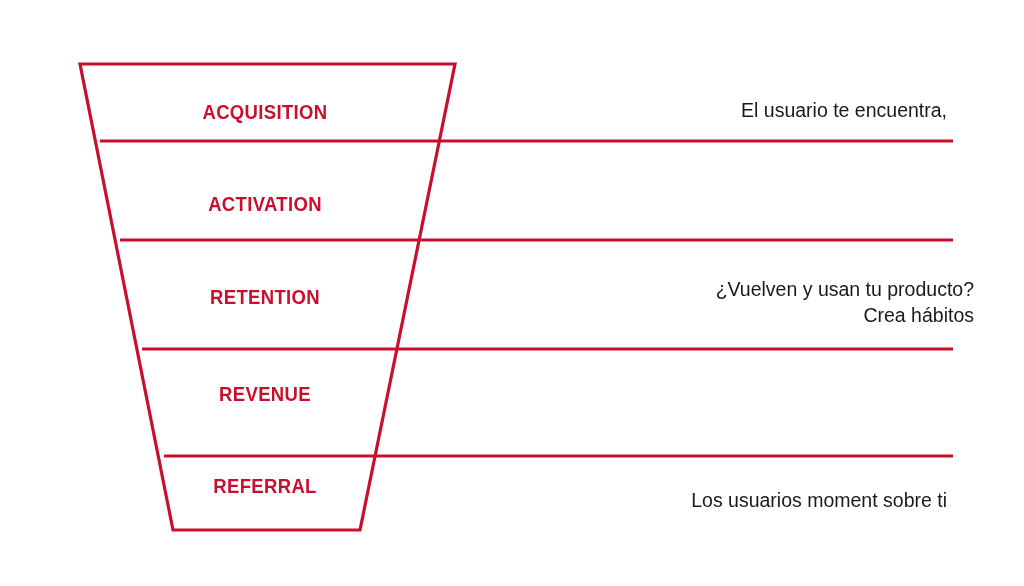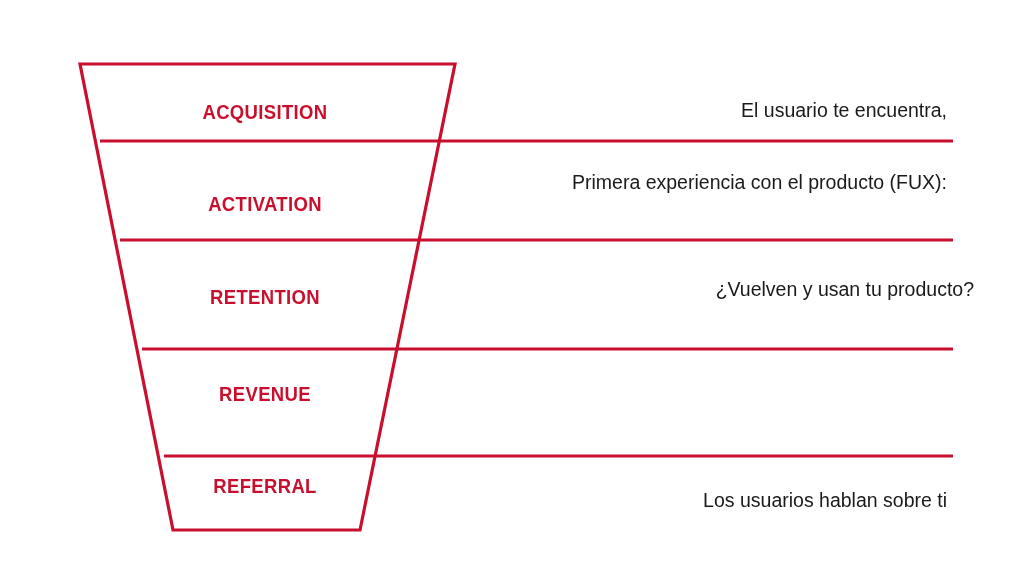--- a/index.html
+++ b/index.html
@@ -70,25 +70,25 @@
 
   <div class="stage-label" style="left:155px; top:382px; width:220px;">REVENUE</div>
 
   <div class="stage-label" style="left:155px; top:474px; width:220px;">REFERRAL</div>
 
   <div class="desc" style="left:465px; top:98px; width:482px;">
     <span>El usuario te encuentra,</span>
   </div>
 
   <div class="desc" style="left:465px; top:170px; width:482px;">
-    <span>Primera experiencia con el producto (FUX):</span>
   </div>
 
   <div class="desc" style="left:492px; top:277px; width:482px;">
     <span>¿Vuelven y usan tu producto?</span>
+    <span>Crea hábitos</span>
   </div>
 
 
   <div class="desc" style="left:465px; top:488px; width:482px;">
-    <span>Los usuarios hablan sobre ti</span>
+    <span>Los usuarios moment sobre ti</span>
   </div>
 
 </div>
 
 </body></html>

